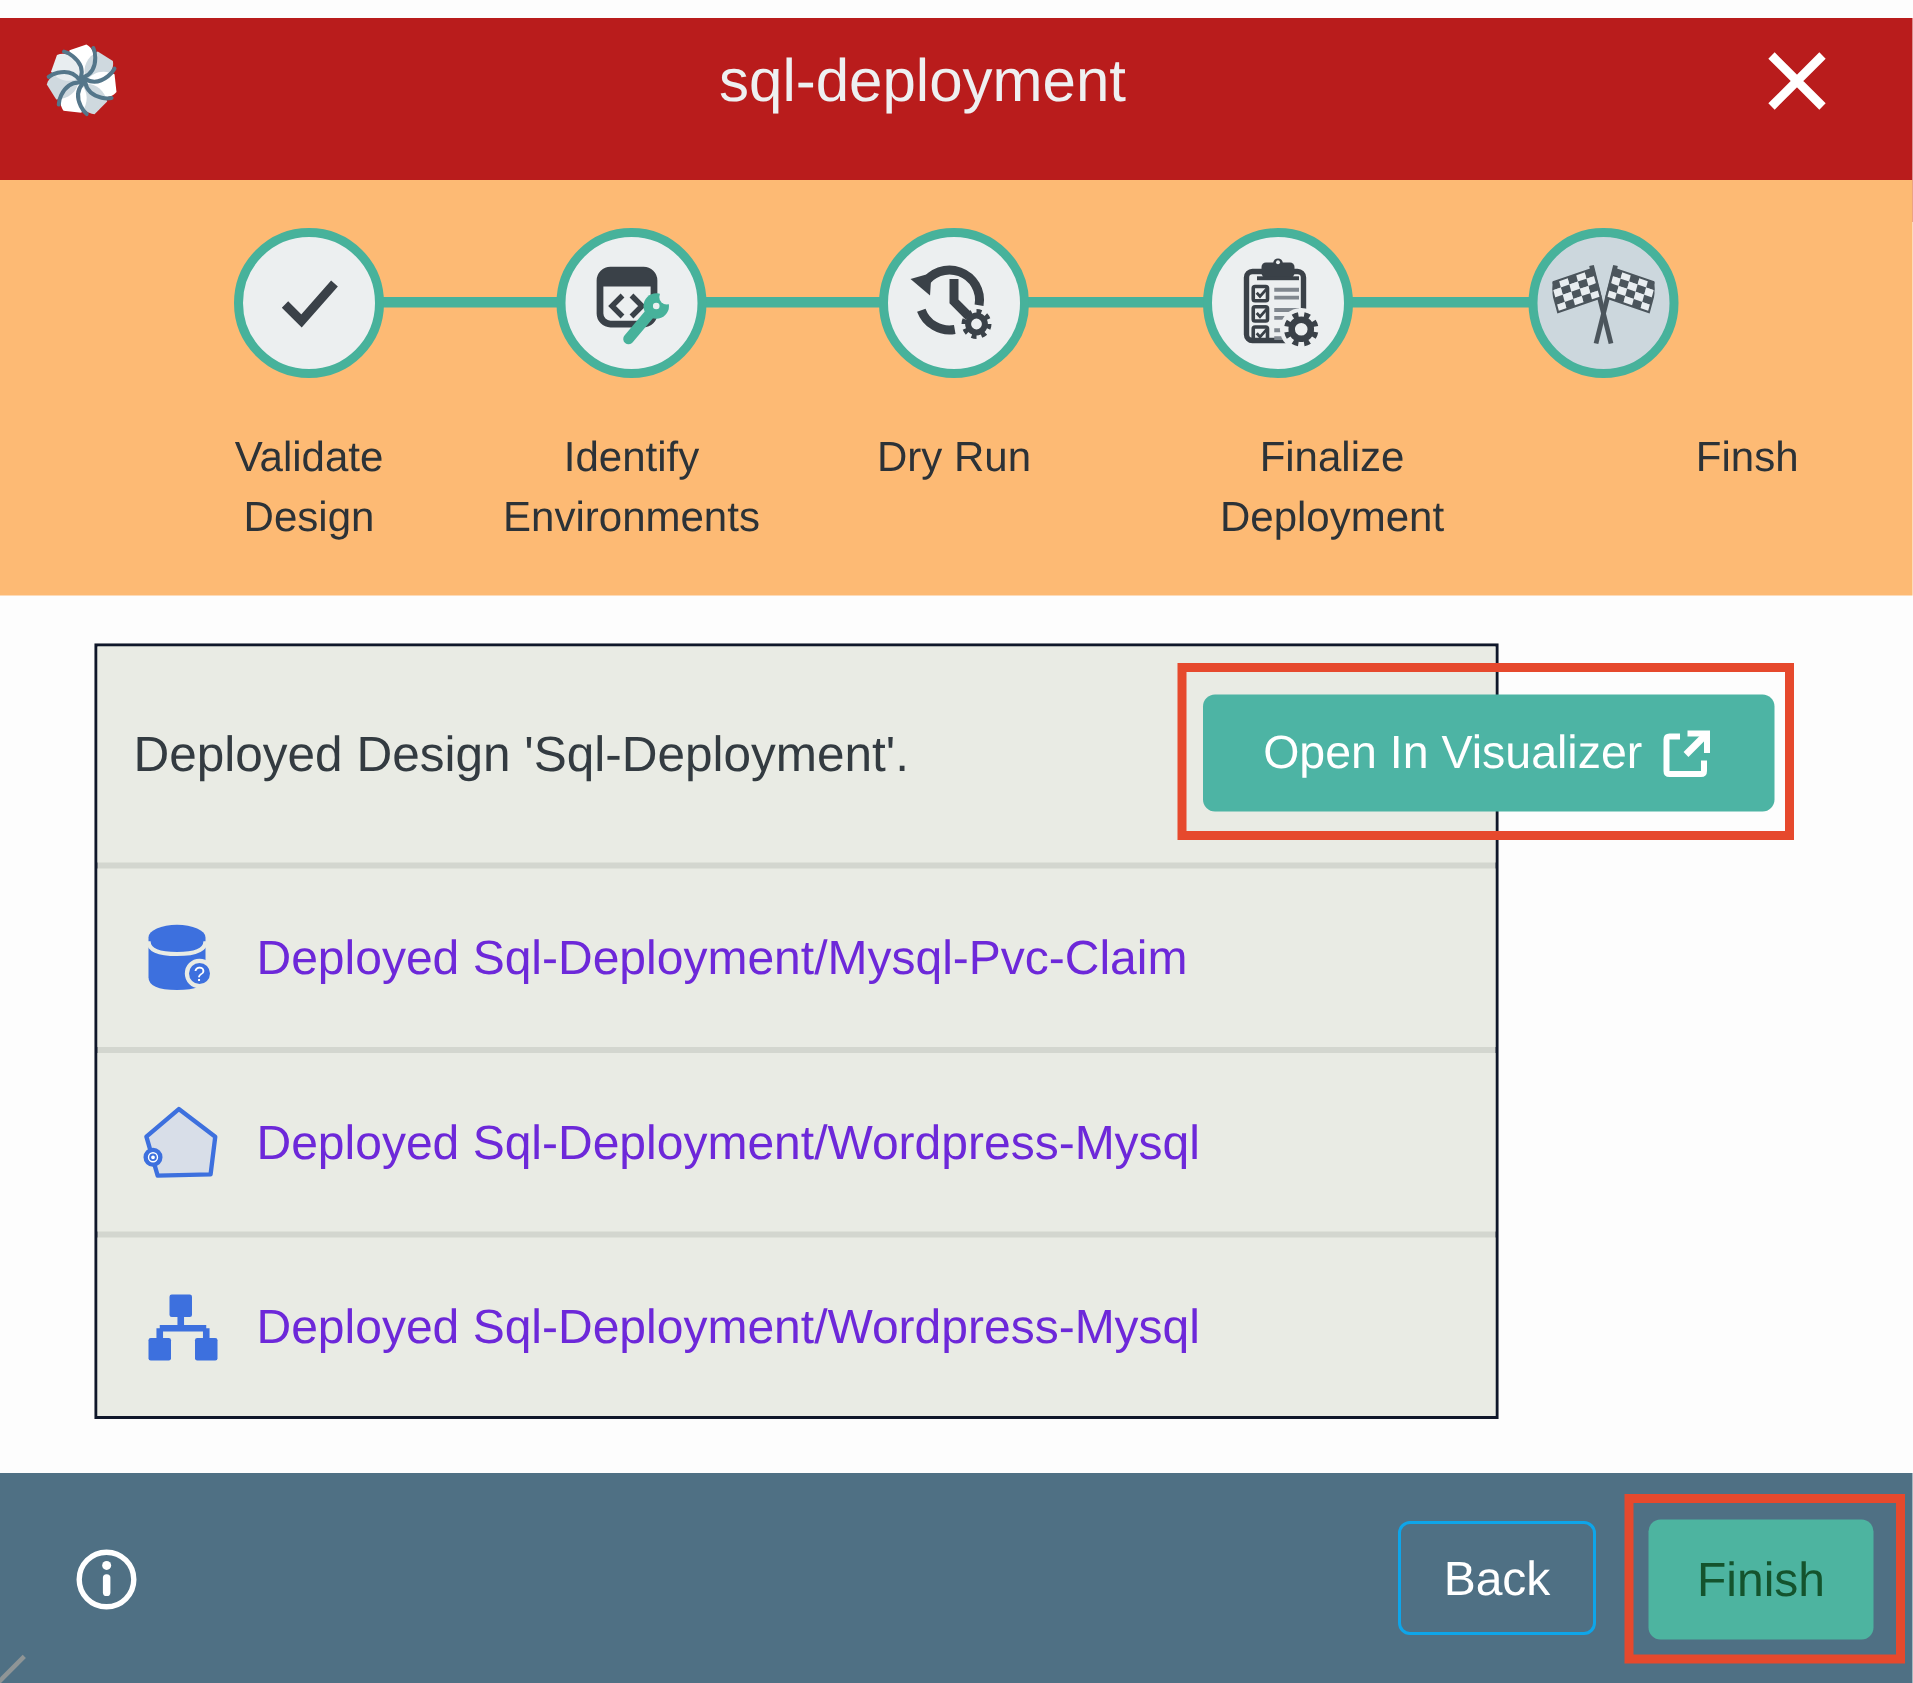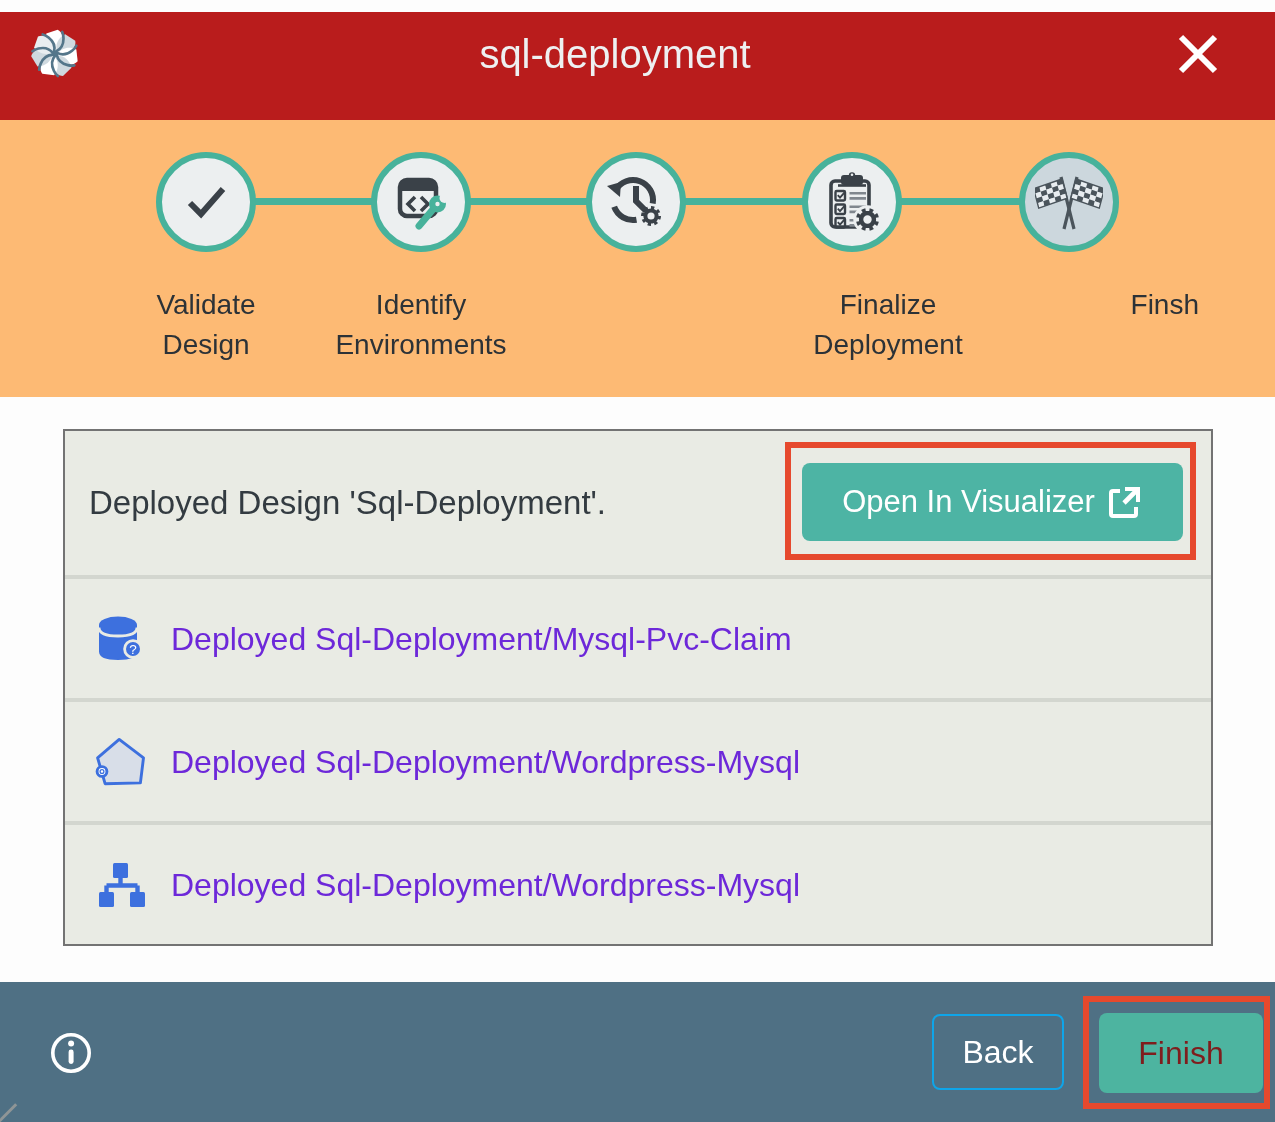--- a/index.html
+++ b/index.html
@@ -9,41 +9,41 @@
   #header { position:absolute; left:0; top:12px; width:1275px; height:136px; background:#b91c1c; }
   #title { position:absolute; left:615px; top:20px; transform:translateX(-50%);
     font-size:40px; color:#eef0f1; white-space:nowrap; }
   #closex { position:absolute; left:1178px; top:21px; }
   #stepper { position:absolute; left:0; top:120px; width:1275px; height:277px; background:#fdba74; }
   .conn { position:absolute; top:78px; height:7px; background:#47b29b; }
   .circ { position:absolute; top:32px; width:100px; height:100px; border-radius:50%;
     border:6px solid #47b29b; background:#eceff0; display:flex; align-items:center; justify-content:center; }
   .steplbl { position:absolute; top:165px; width:260px; text-align:center;
     font-size:28px; line-height:40px; color:#2c3237; }
-  #content { position:absolute; left:63px; top:429px; width:1150px;
-    border:2px solid #737373; background:#d3d6cf; }
+  #content { position:absolute; left:63px; top:429px; width:936px;
+    border:2px solid #0f172a; background:#d3d6cf; }
   .row { background:#e9ebe4; position:relative; }
   .row1 { height:144px; margin-bottom:4px; }
   .rowi { height:119px; margin-bottom:4px; }
   .rowlast { margin-bottom:0; }
   .rowtxt { position:absolute; left:106px; top:50%; transform:translateY(-50%);
     font-size:32px; color:#6d28d9; white-space:nowrap; }
   #row1txt { position:absolute; left:24px; top:50%; transform:translateY(-50%);
     font-size:33px; color:#333b41; white-space:nowrap; }
   .rowicon { position:absolute; left:32px; top:50%; transform:translateY(-50%); }
   #visbtn { position:absolute; left:737px; top:32px; width:381px; height:78px;
     background:#4db4a4; border-radius:8px; display:flex; align-items:center; justify-content:center;
     gap:12px; color:#fff; font-size:31px; }
   .redbox { position:absolute; border:6px solid #e6492d; }
   #footer { position:absolute; left:0; top:982px; width:1275px; height:140px; background:#4f7084; }
   #backbtn { position:absolute; left:932px; top:32px; width:132px; height:76px;
     border:2px solid #0ea5e9; border-radius:8px; color:#fff; font-size:32px;
     display:flex; align-items:center; justify-content:center; }
-  #finishbtn { position:absolute; left:1099px; top:31px; width:164px; height:80px;
-    background:#4db4a0; border-radius:8px; color:#7f1d1d; font-size:32px;
+  #finishbtn { position:absolute; left:1099px; top:31px; width:150px; height:80px;
+    background:#4db4a0; border-radius:8px; color:#14532d; font-size:32px;
     display:flex; align-items:center; justify-content:center; }
 </style>
 </head>
 <body>
 <div id="header">
   <svg id="logo" class="abs" style="left:29px; top:15px;" width="52" height="53" viewBox="-30 -30 60 60">
     <g id="pin">
         <path d="M 0,-3 C -8,-6 -12,-14 -10,-23 L 3,-27.5 C 8,-25 11,-18 10,-10 C 9.2,-5 5,-1.5 0,-3 Z" fill="#ffffff" transform="rotate(0)"></path>
         <path d="M 0,-3 C -8,-6 -12,-14 -10,-23 L 3,-27.5 C 8,-25 11,-18 10,-10 C 9.2,-5 5,-1.5 0,-3 Z" fill="#cfd9df" transform="rotate(51.4286)"></path>
         <path d="M 0,-3 C -8,-6 -12,-14 -10,-23 L 3,-27.5 C 8,-25 11,-18 10,-10 C 9.2,-5 5,-1.5 0,-3 Z" fill="#ffffff" transform="rotate(102.8572)"></path>
@@ -171,20 +171,21 @@
             <rect x="12" y="15" width="6" height="5" fill="#e8edf0"></rect>
             <rect x="18" y="15" width="6" height="5" fill="#4b555c"></rect>
             <rect x="24" y="15" width="6" height="5" fill="#e8edf0"></rect>
             <rect x="0" y="0" width="30" height="20" fill="none" stroke="#4b555c" stroke-width="1.4"></rect>
           </g>
         </g>
       </svg>
   </div>
   <div class="steplbl" style="left:76px;">Validate<br>Design</div>
   <div class="steplbl" style="left:291px;">Identify<br>Environments</div>
+  <div class="steplbl" style="left:506px;">Dry Run</div>
   <div class="steplbl" style="left:758px;">Finalize<br>Deployment</div>
   <div class="steplbl" style="left:939px;text-align:right;">Finsh</div>
 </div>
 
 <div id="content">
   <div class="row row1">
     <div id="row1txt">Deployed Design 'Sql-Deployment'.</div>
     <div id="visbtn">
         <span>Open In Visualizer</span>
       <svg width="36" height="36" viewBox="0 0 36 36">

